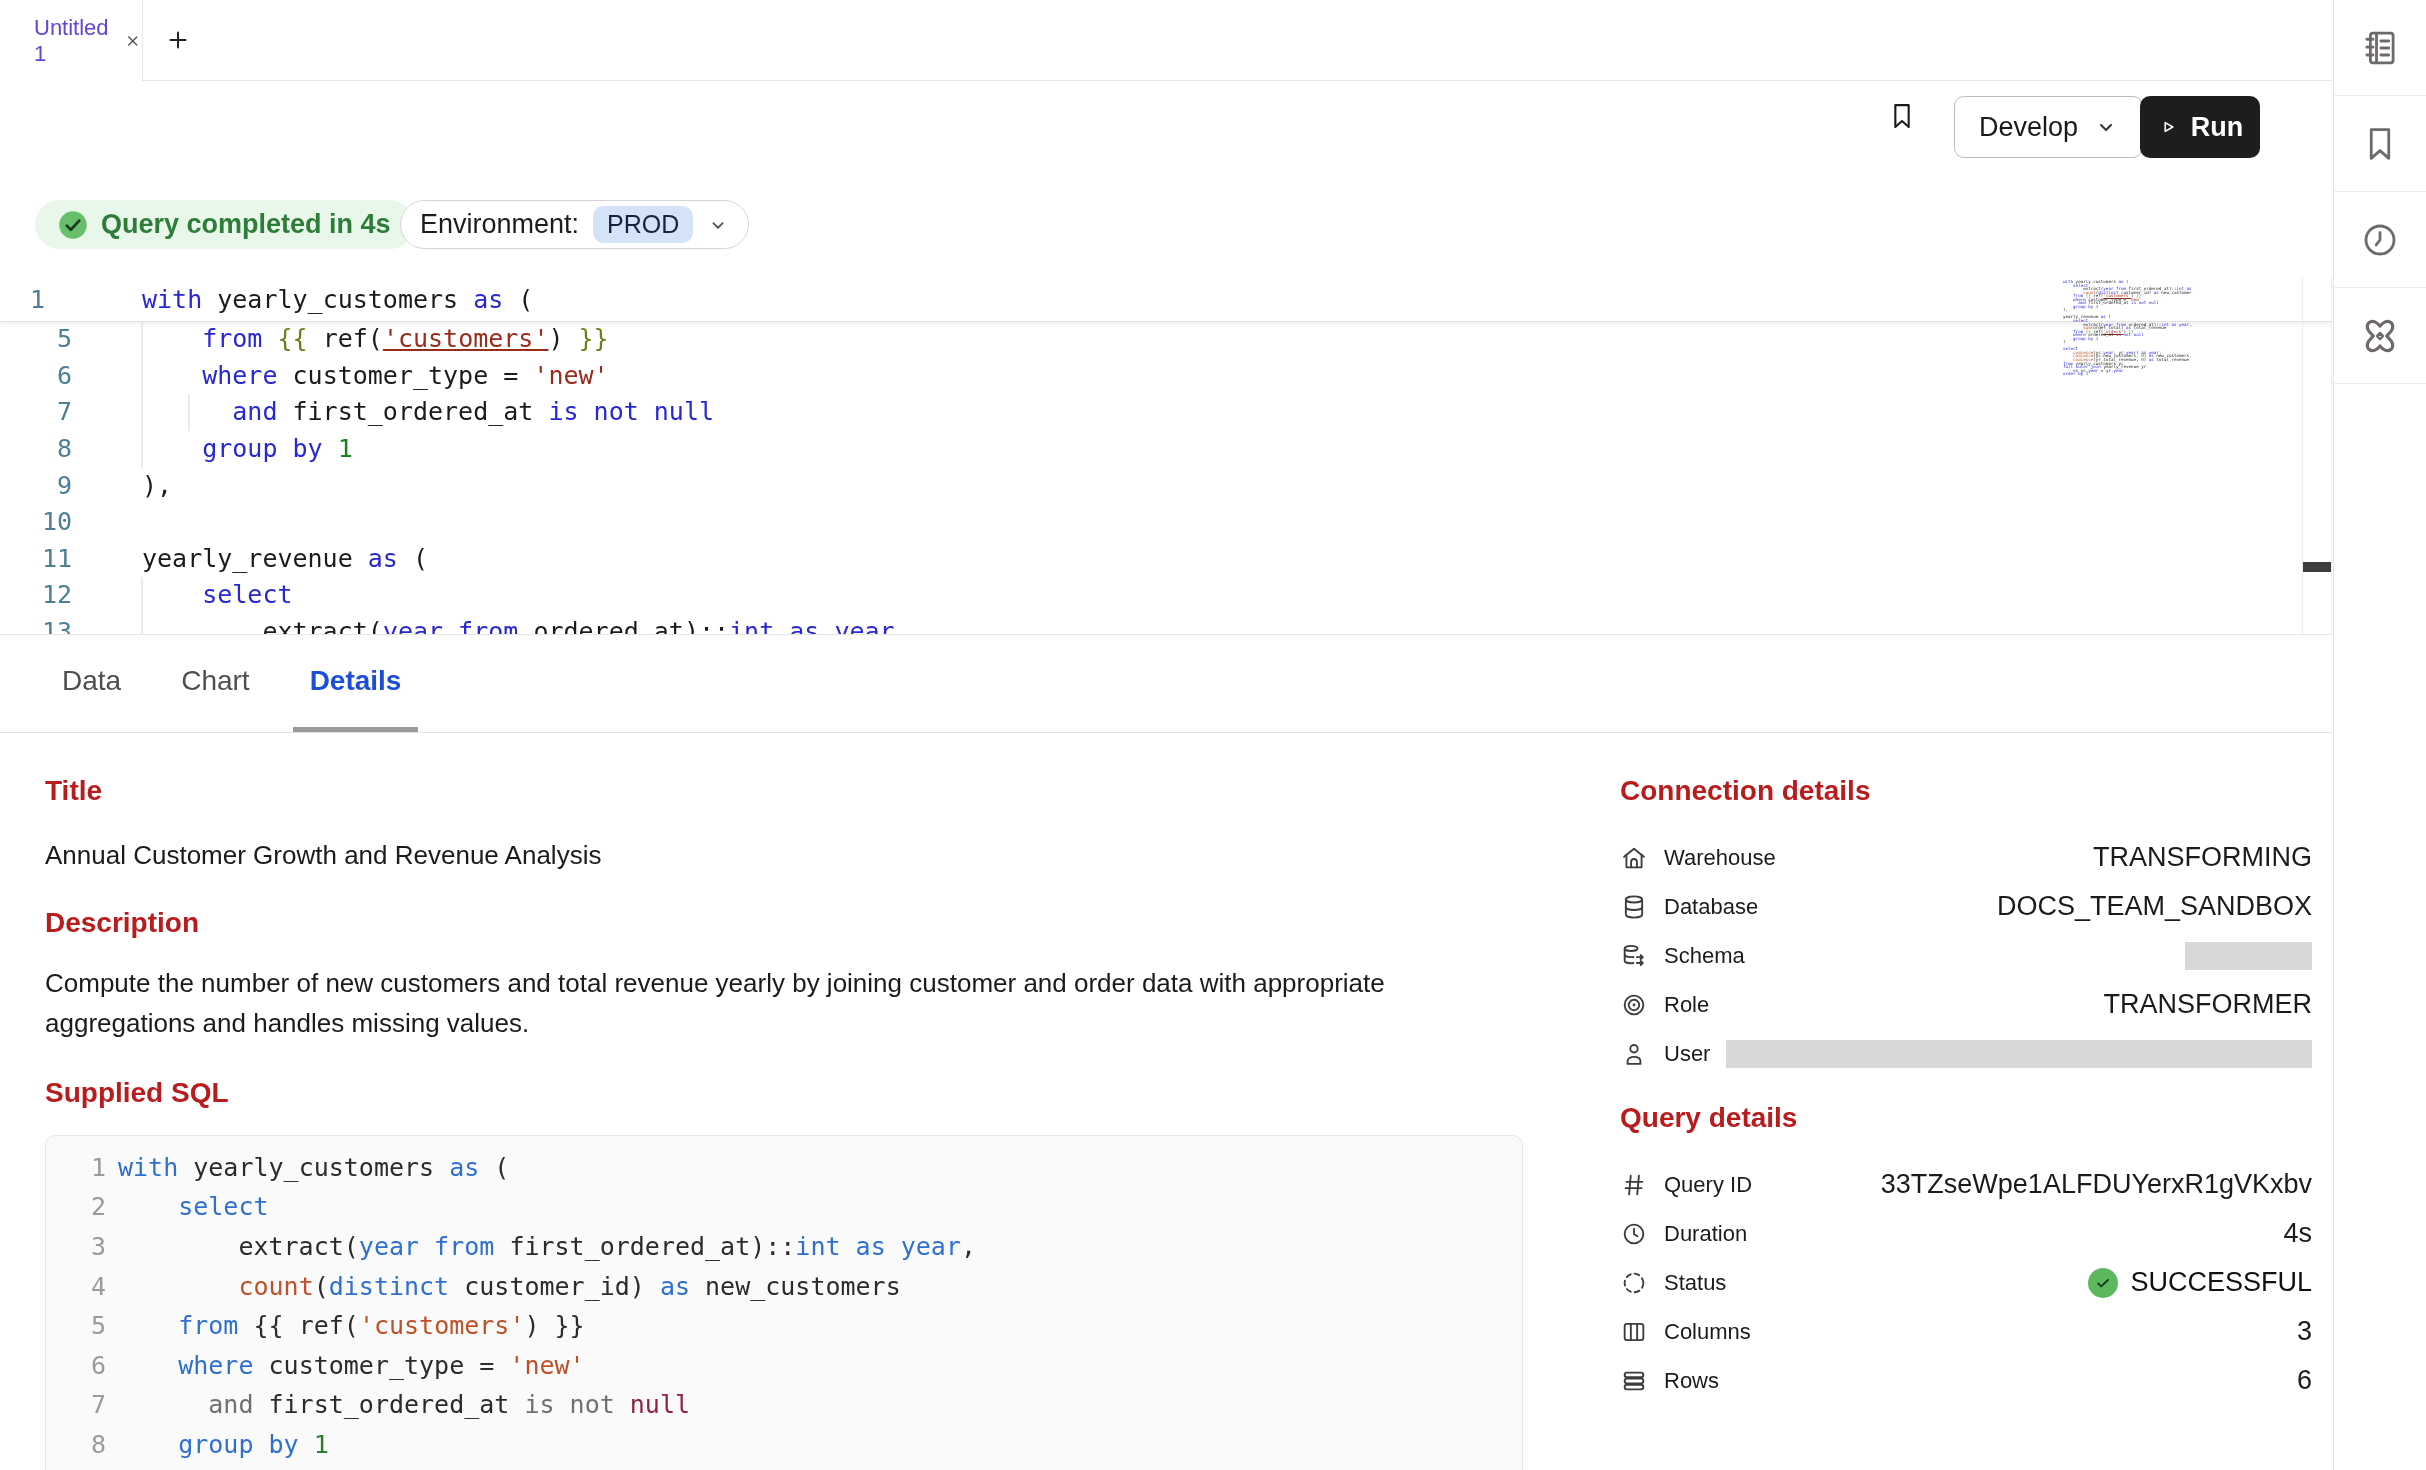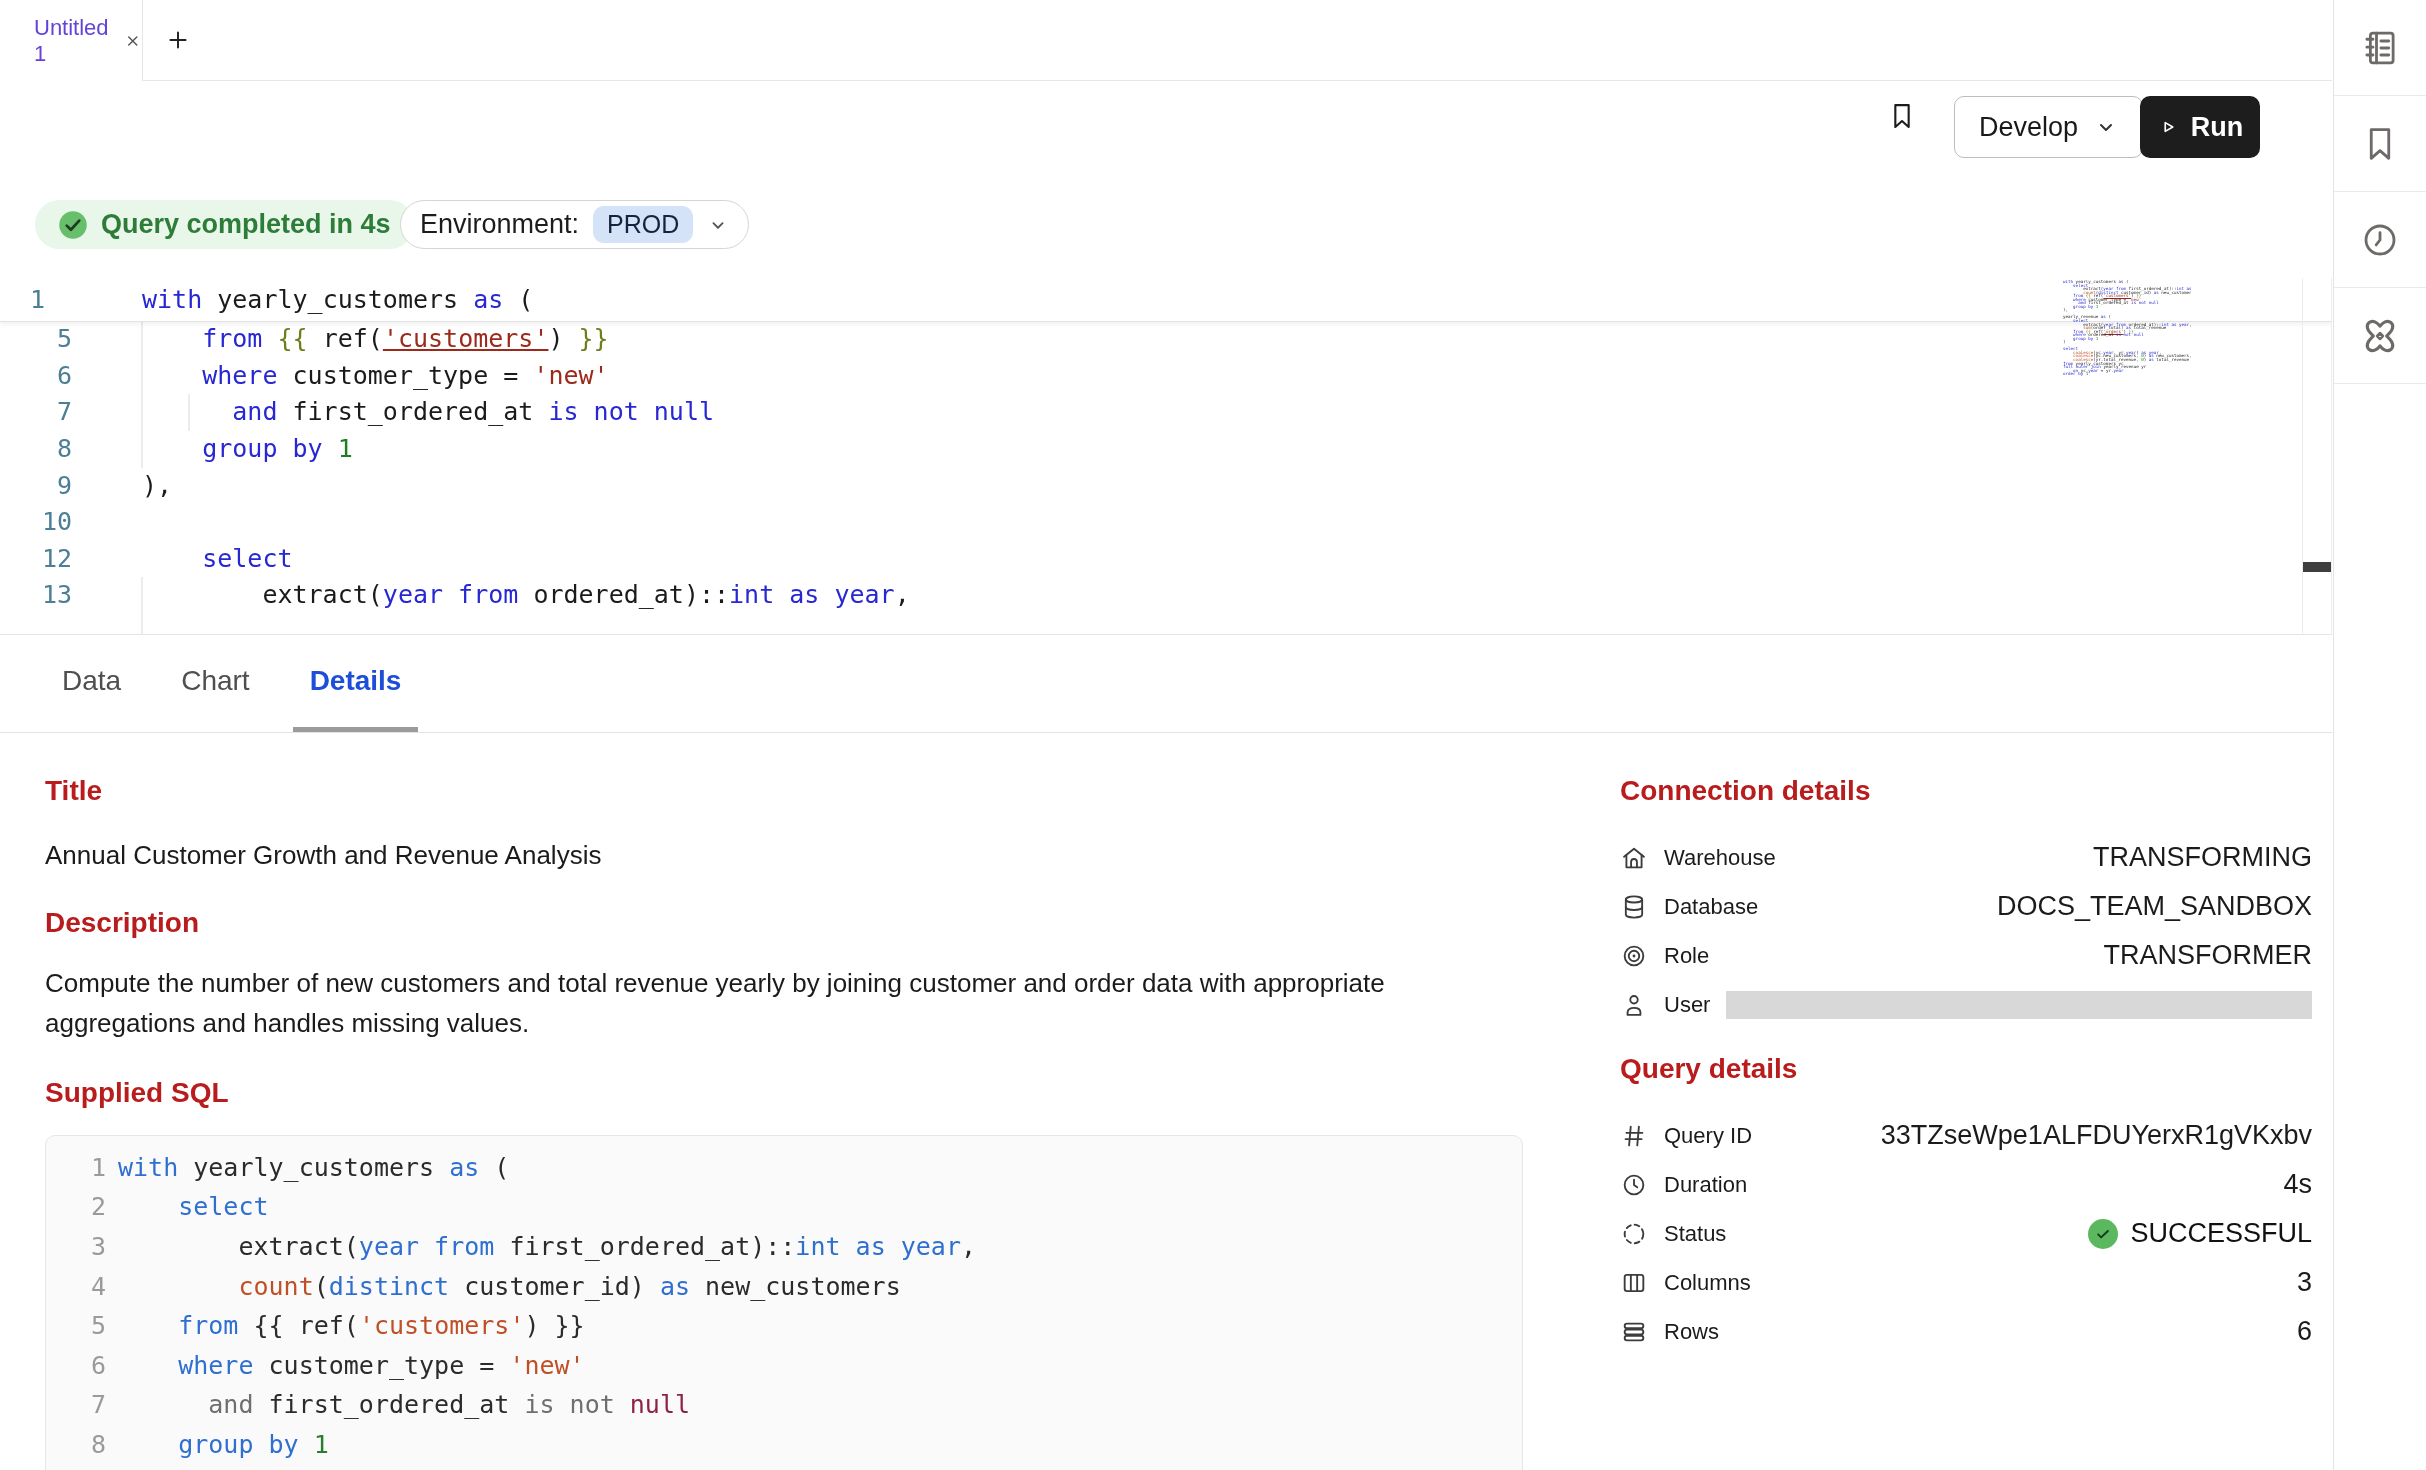--- a/index.html
+++ b/index.html
@@ -179,20 +179,24 @@
           <span class="ln">8</span>
           <span class="code">    <span style="color:#2727d4">group</span> <span style="color:#2727d4">by</span> <span style="color:#1a7f1f">1</span></span>
         </div>
         <div class="eline">
           <span class="ln">9</span>
           <span class="code">),</span>
         </div>
         <div class="eline">
           <span class="ln">10</span>
           <span class="code"></span>
+        </div>
+        <div class="eline">
+          <span class="ln">11</span>
+          <span class="code">yearly_revenue <span style="color:#2727d4">as</span> (</span>
         </div>
         <div class="eline">
           <span class="ln">12</span>
           <span class="code">    <span style="color:#2727d4">select</span></span>
         </div>
         <div class="eline">
           <span class="ln">13</span>
           <span class="code">        extract(<span style="color:#2727d4">year</span> <span style="color:#2727d4">from</span> ordered_at)::<span style="color:#2727d4">int</span> <span style="color:#2727d4">as</span> <span style="color:#2727d4">year</span>,</span>
         </div>
       </div>
@@ -303,20 +307,33 @@
               <path d="M5 5.5 V18.5 c0 1.45 3.1 2.6 7 2.6 s7-1.15 7-2.6 V5.5"></path>
               <path d="M5 12 c0 1.45 3.1 2.6 7 2.6 s7-1.15 7-2.6"></path>
             </svg>
           </span>
           <span class="lbl">Database</span>
           <span class="val">DOCS_TEAM_SANDBOX</span>
         </div>
         <div class="d-row">
           <span class="icon">
             <svg viewBox="0 0 24 24" fill="none" stroke="currentColor" stroke-width="1.6" stroke-linecap="round" stroke-linejoin="round">
+              <ellipse cx="9.5" cy="5.5" rx="5.5" ry="2.2"></ellipse>
+              <path d="M4 5.5 V16 c0 1.2 2.5 2.2 5.5 2.2 .7 0 1.4-.06 2-.17"></path>
+              <path d="M4 10.8 c0 1.2 2.5 2.2 5.5 2.2 .7 0 1.4-.06 2-.17"></path>
+              <path d="M14.5 13 h5 m-1.8-1.8 L19.5 13 l-1.8 1.8"></path>
+              <path d="M14.5 18 h5 m-1.8-1.8 L19.5 18 l-1.8 1.8"></path>
+            </svg>
+          </span>
+          <span class="lbl">Schema</span>
+          <span class="redacted" style="width:127px"></span>
+        </div>
+        <div class="d-row">
+          <span class="icon">
+            <svg viewBox="0 0 24 24" fill="none" stroke="currentColor" stroke-width="1.6" stroke-linecap="round" stroke-linejoin="round">
               <circle cx="12" cy="12" r="8"></circle>
               <circle cx="12" cy="12" r="4.5"></circle>
               <circle cx="12" cy="12" r="1.2" fill="currentColor" stroke="none"></circle>
             </svg>
           </span>
           <span class="lbl">Role</span>
           <span class="val">TRANSFORMER</span>
         </div>
         <div class="d-row">
           <span class="icon">

